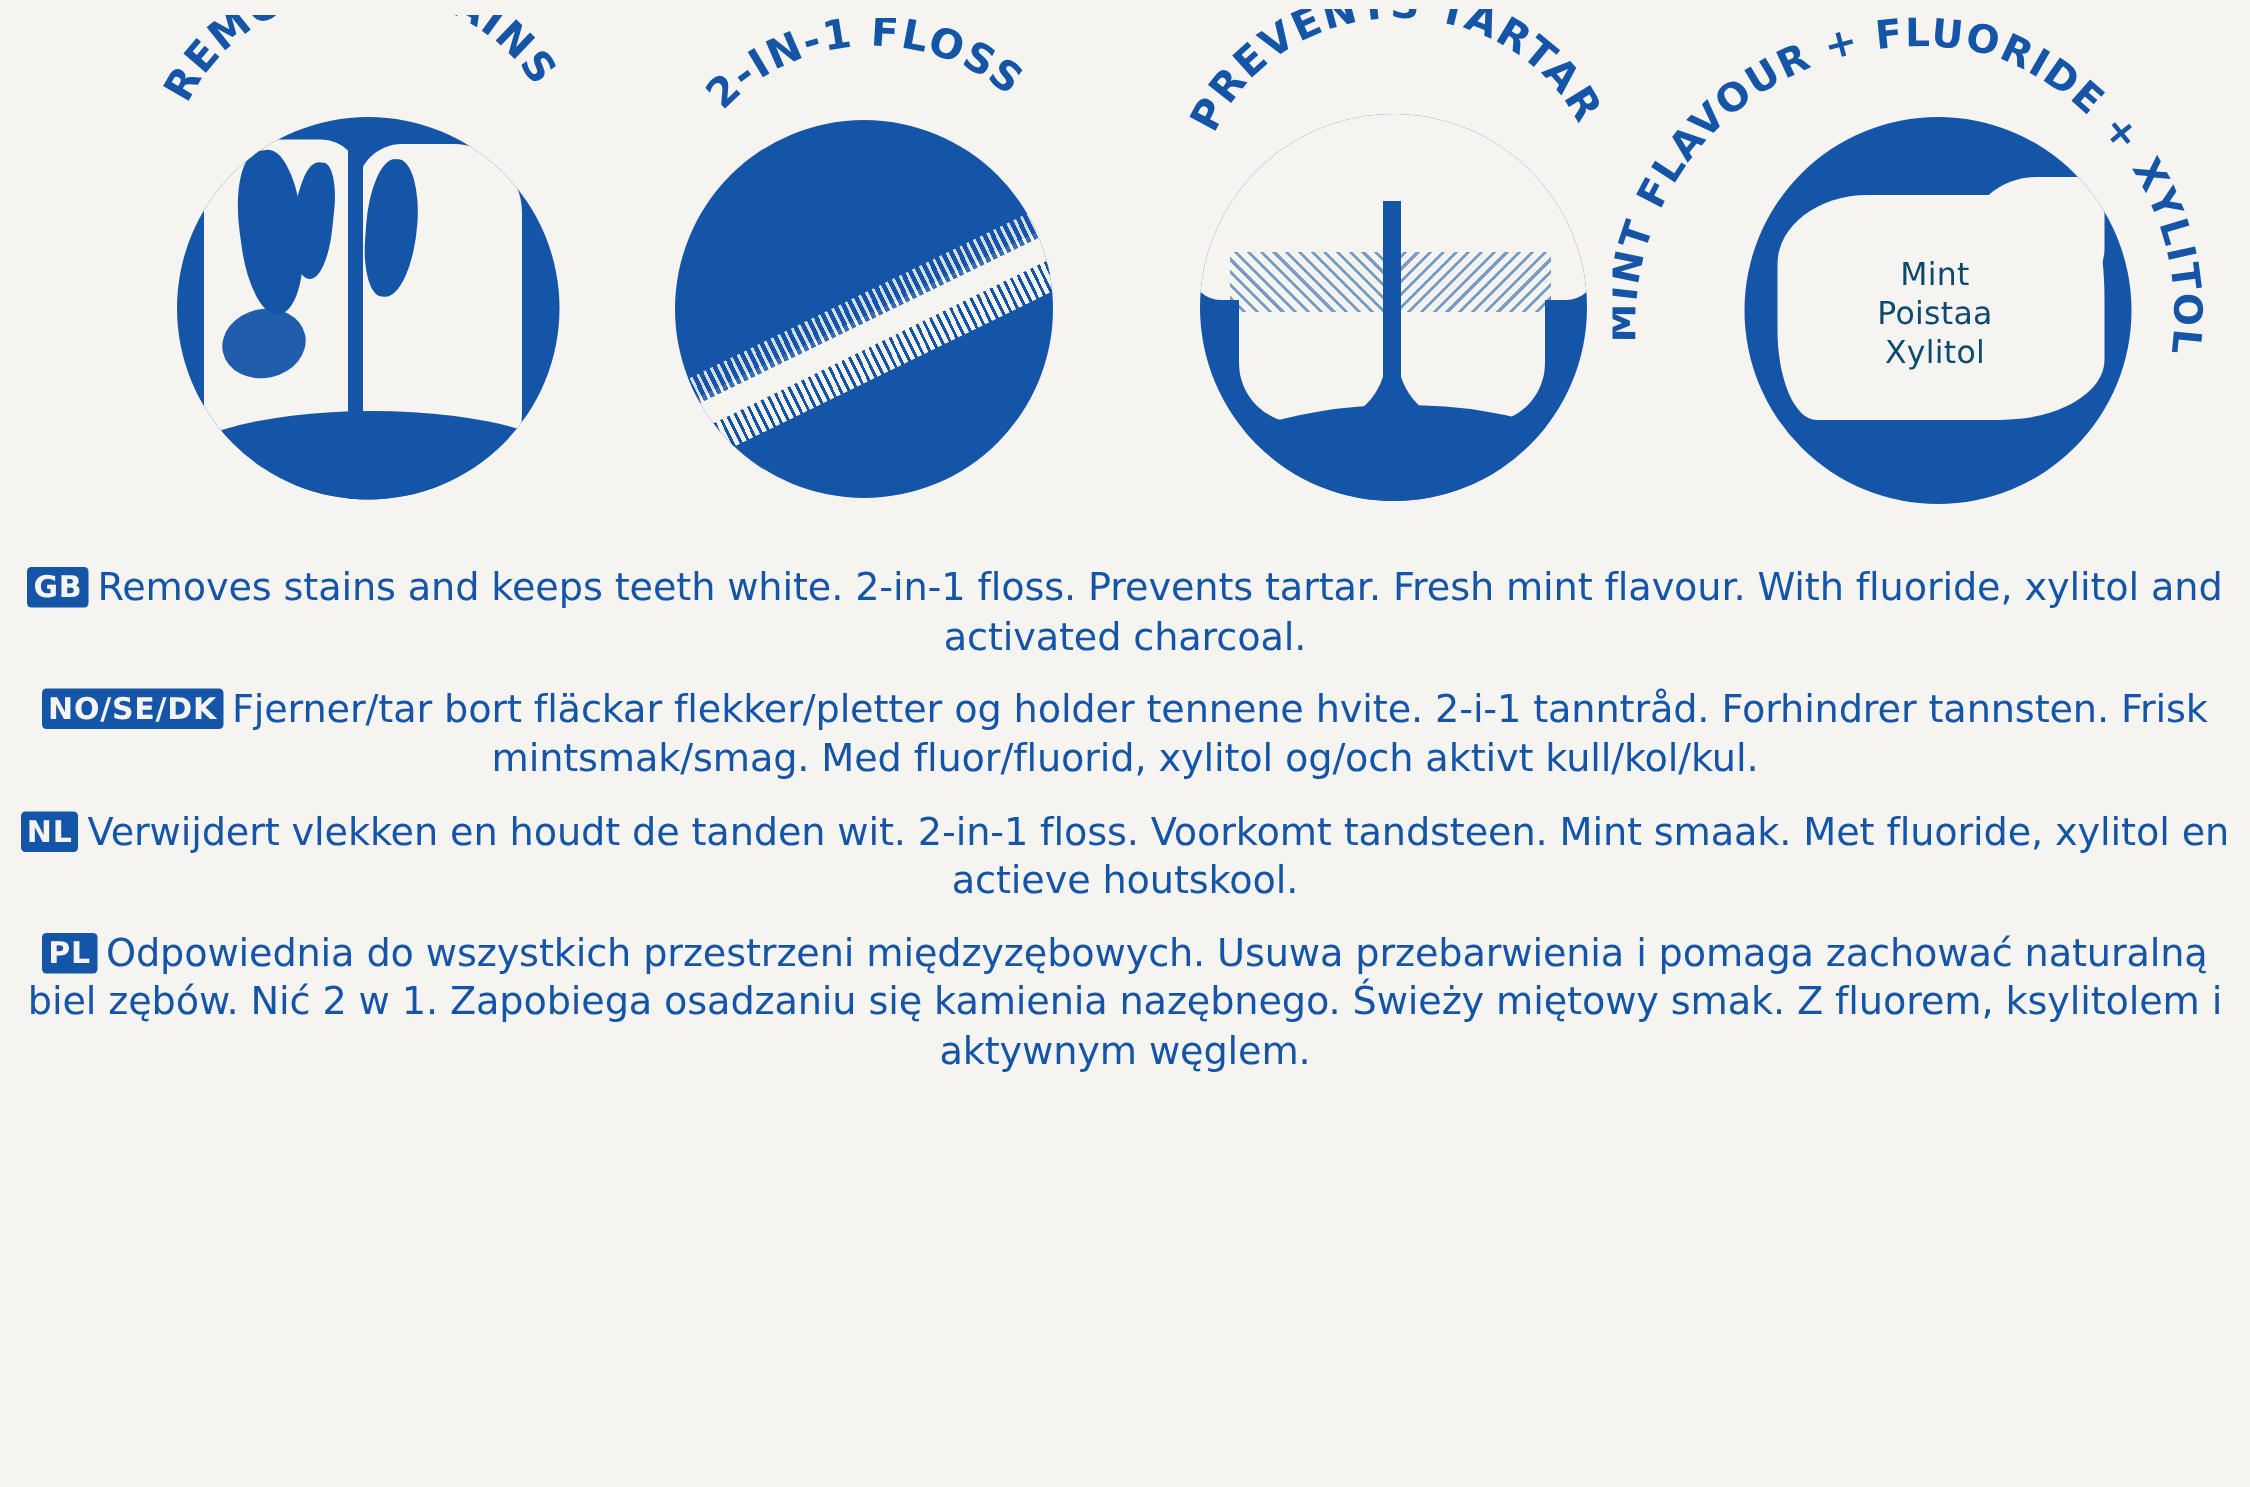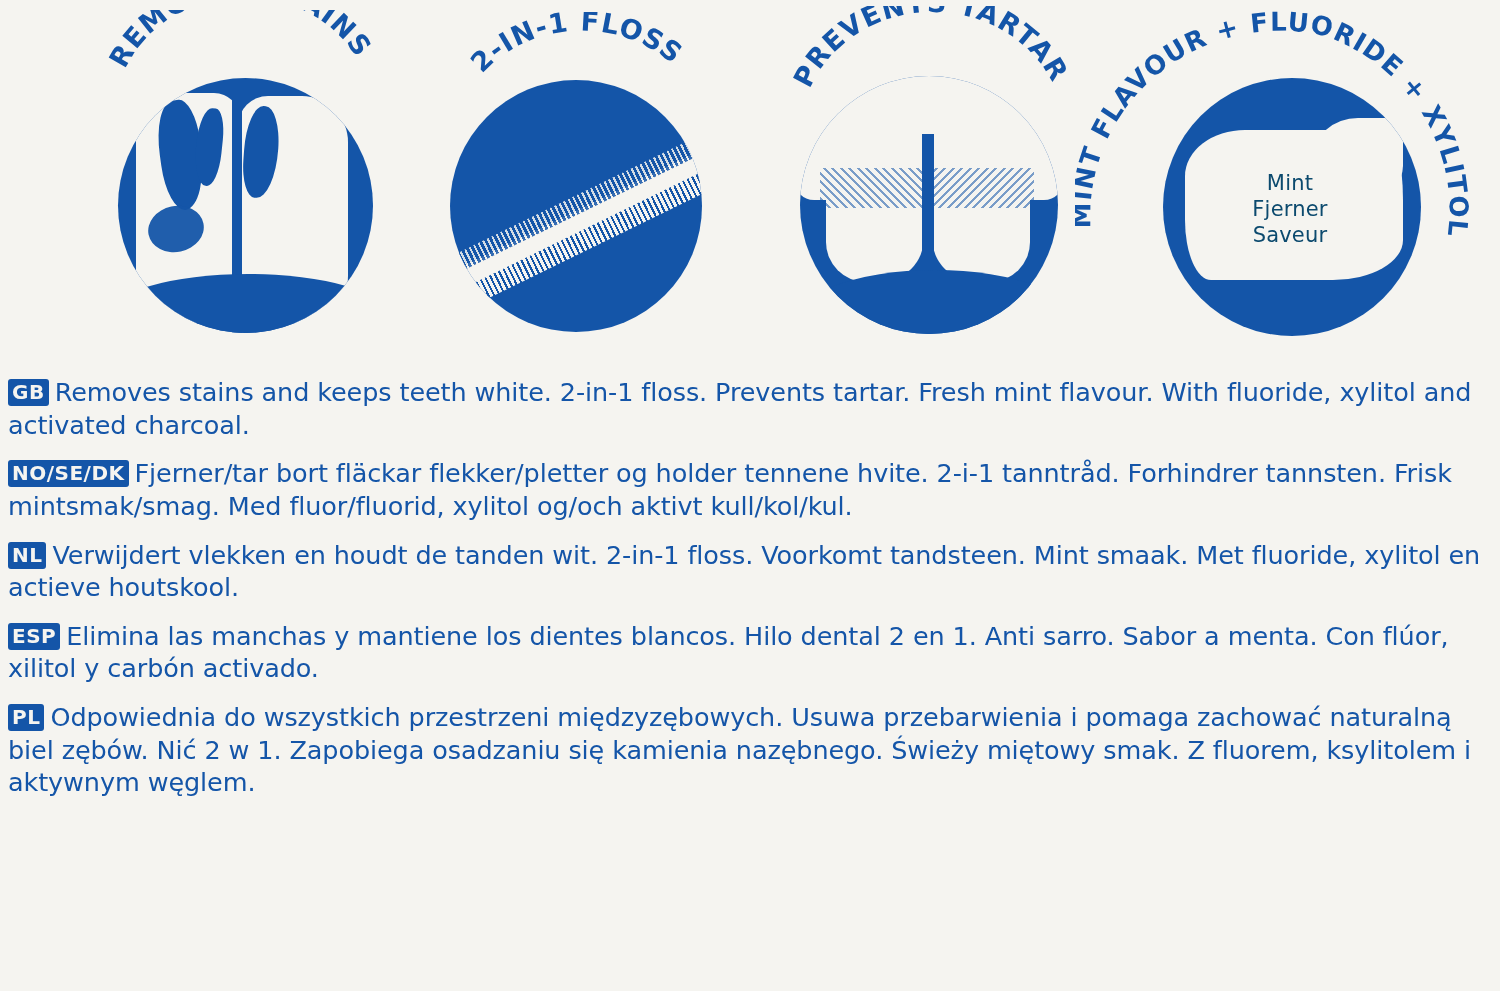--- a/index.html
+++ b/index.html
@@ -52,20 +52,21 @@
   .text-block {
     position: absolute;
     top: 360px;
     left: 8px;
     width: 1484px;
   }
   .lang-row {
     display: block;
     margin-bottom: 2px;
     line-height: 1.28;
+    text-align: center;
   }
   .lang-tag {
     display: inline-block;
     background: #1455a8;
     color: #f5f4f0;
     font-weight: 700;
     font-size: 20px;
     line-height: 22px;
     padding: 2px 4px 3px 4px;
     border-radius: 3px;
@@ -167,22 +168,22 @@
           <text font-size="26"><textPath href="#arc4" startOffset="50%" text-anchor="middle">MINT FLAVOUR + FLUORIDE + XYLITOL</textPath></text>
         </svg>
       </div>
       <div class="circle" style="left:88px;top:78px;width:258px;height:258px;">
 
         <div style="position:absolute;left:22px;top:52px;width:218px;height:150px;background:#f5f4f0;border-radius:60px 18px 70px 26px / 46px 70px 40px 60px;"></div>
         <div style="position:absolute;left:150px;top:40px;width:90px;height:80px;background:#f5f4f0;border-radius:50% 20% 40% 50%;"></div>
       </div>
       <div class="mint-label" style="left:120px;top:170px;width:190px;">
         <div>Mint</div>
-        <div>Fjerner</div>
-        <div>Saveur</div>
+        <div>Poistaa</div>
+        <div>Xylitol</div>
       </div>
     </div>
 
   </div>
 
   <div class="text-block">
 
     <p class="lang-row">
       <span class="lang-tag">GB</span><span class="lang-text">Removes stains and keeps teeth white. 2-in-1 floss. Prevents tartar. Fresh mint flavour. With fluoride, xylitol and activated charcoal.</span>
     </p>
@@ -191,23 +192,20 @@
       <span class="lang-tag">NO/SE/DK</span><span class="lang-text">Fjerner/tar bort fläckar flekker/pletter og holder tennene hvite. 2-i-1 tanntråd. Forhindrer tannsten. Frisk mintsmak/smag. Med fluor/fluorid, xylitol og/och aktivt kull/kol/kul.</span>
     </p>
 
 
 
 
     <p class="lang-row">
       <span class="lang-tag">NL</span><span class="lang-text">Verwijdert vlekken en houdt de tanden wit. 2-in-1 floss. Voorkomt tandsteen. Mint smaak. Met fluoride, xylitol en actieve houtskool.</span>
     </p>
 
-    <p class="lang-row">
-      <span class="lang-tag">ESP</span><span class="lang-text">Elimina las manchas y mantiene los dientes blancos. Hilo dental 2 en 1. Anti sarro. Sabor a menta. Con flúor, xilitol y carbón activado.</span>
-    </p>
 
     <p class="lang-row">
       <span class="lang-tag">PL</span><span class="lang-text">Odpowiednia do wszystkich przestrzeni międzyzębowych. Usuwa przebarwienia i pomaga zachować naturalną biel zębów. Nić 2 w 1. Zapobiega osadzaniu się kamienia nazębnego. Świeży miętowy smak. Z fluorem, ksylitolem i aktywnym węglem.</span>
     </p>
 
   </div>
 
 </div>
 
 </body></html>

